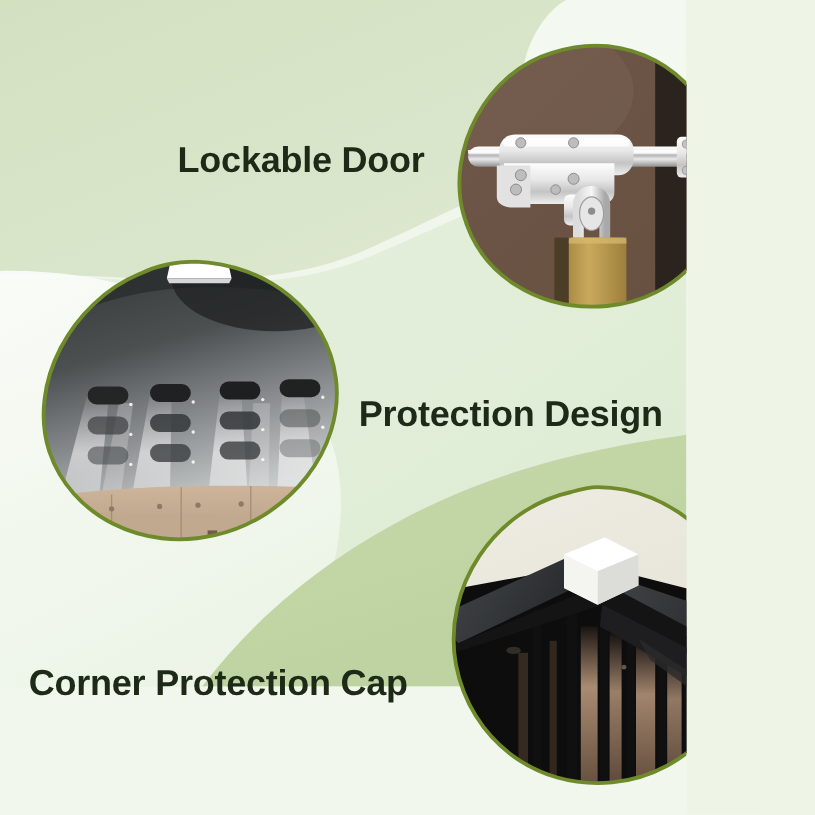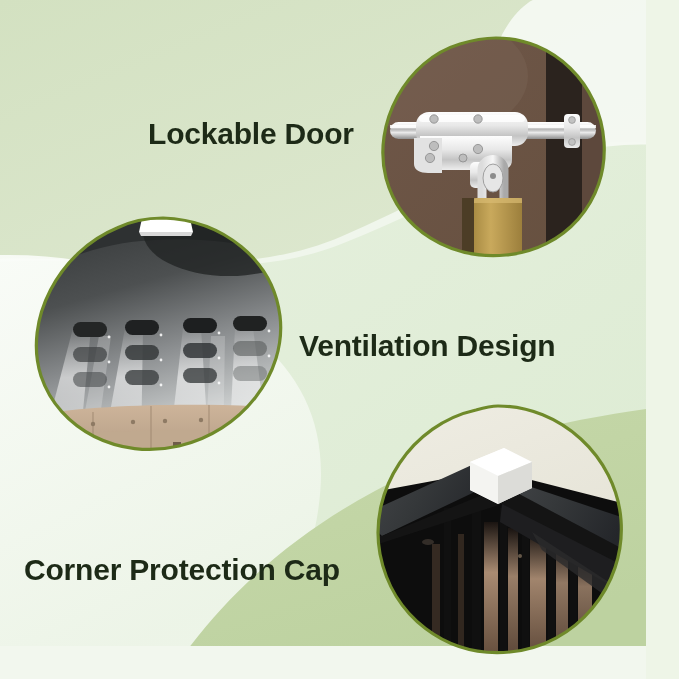--- a/index.html
+++ b/index.html
@@ -4,21 +4,21 @@
 <style>
   html,body{margin:0;padding:0;}
   body{
     width:679px;height:679px;
     font-family:"Liberation Sans", sans-serif;
     background:#eef5e7;
     overflow:hidden;
   }
   #stage{
     position:relative;
-    width:646px;height:679px;
+    width:572px;height:679px;
     overflow:hidden;
     background:#f2f7ee;
     text-align:center;
   }
   .bg-layer{position:absolute;inset:0;}
   .feature-label{
     position:absolute;
     font-weight:bold;
     color:#1d2a17;
     letter-spacing:-0.2px;
@@ -336,17 +336,17 @@
         <ellipse cx="56" cy="138" rx="6" ry="3" fill="#3b342e" opacity="0.85"></ellipse>
         <circle cx="148" cy="152" r="2" fill="#7a6a58" opacity="0.8"></circle>
       </g>
       <path fill="none" stroke="#6f8a2a" stroke-width="3.2" d="M126,2 C188,2 244,52 249,116 C254,182 204,242 138,248
                C74,254 20,212 8,150 C-4,86 40,20 104,6 C111,4 119,2 126,2 Z"></path>
     </svg>
   </div>
 
   <div class="feature-label" id="label-lockable">Lockable Door</div>
 
-  <div class="feature-label" id="label-ventilation">Ventilation Design</div>
+  <div class="feature-label" id="label-ventilation">Protection Design</div>
 
   <div class="feature-label" id="label-corner">Corner Protection Cap</div>
 
 </div>
 
 </body></html>

